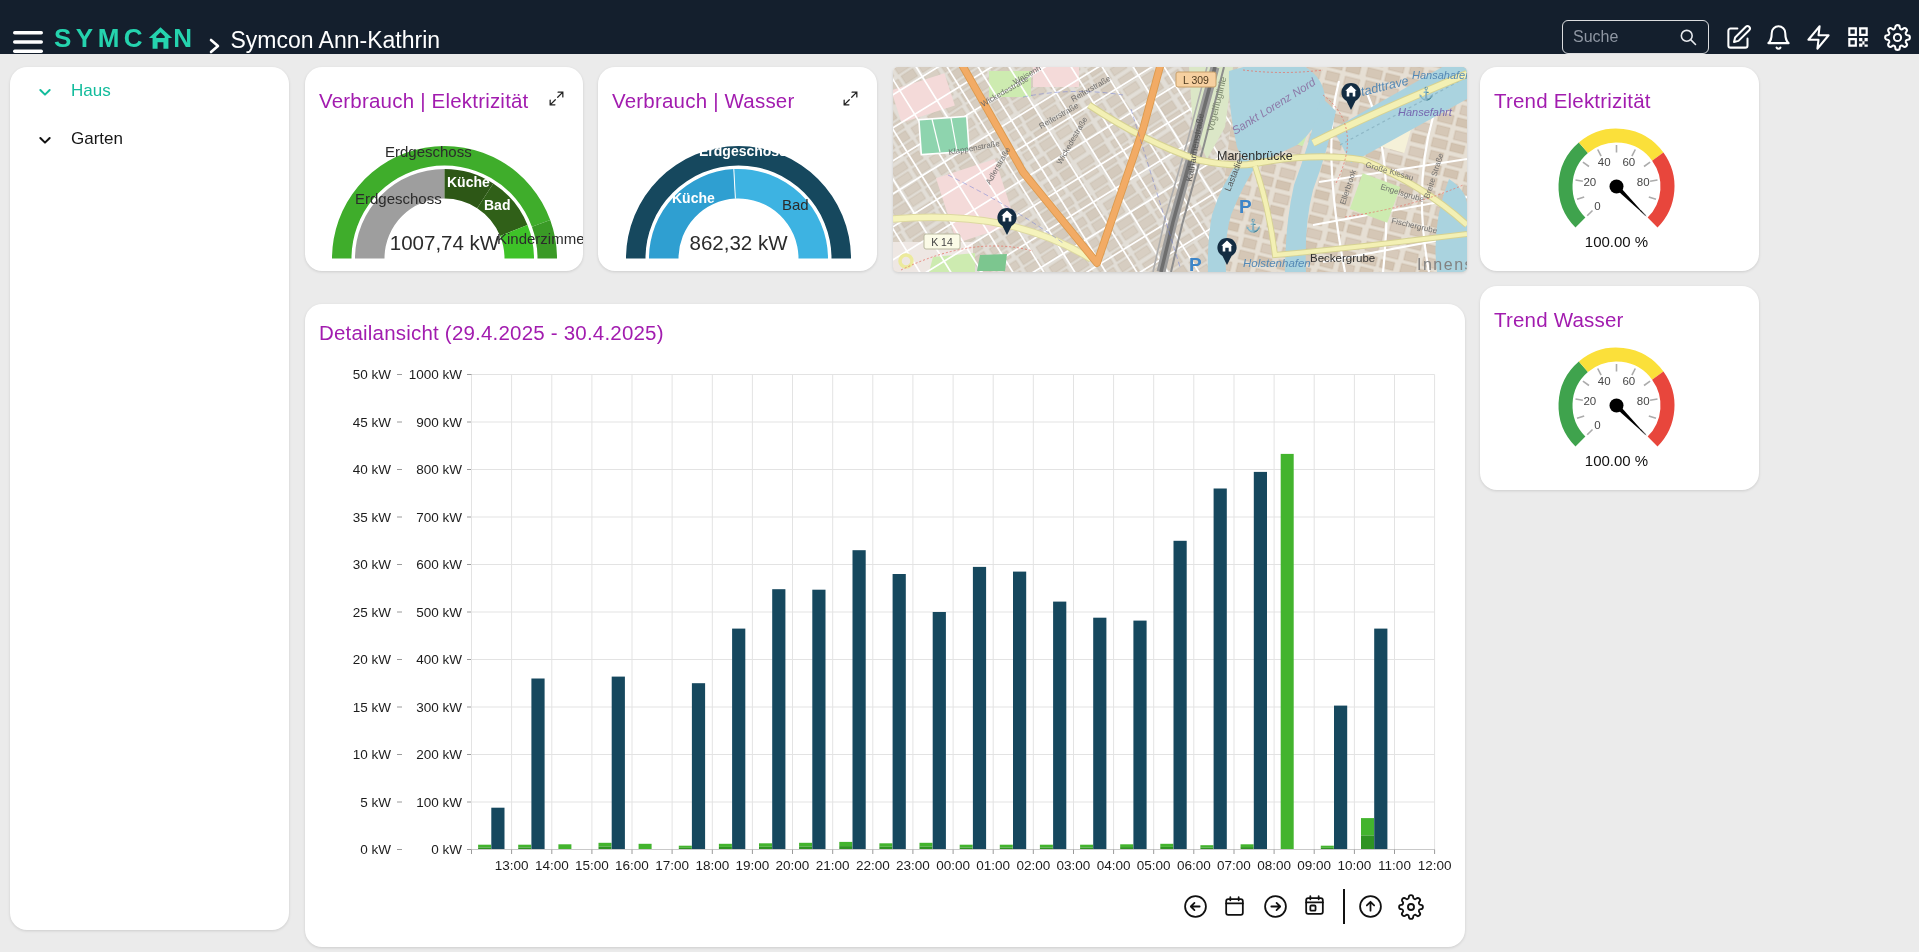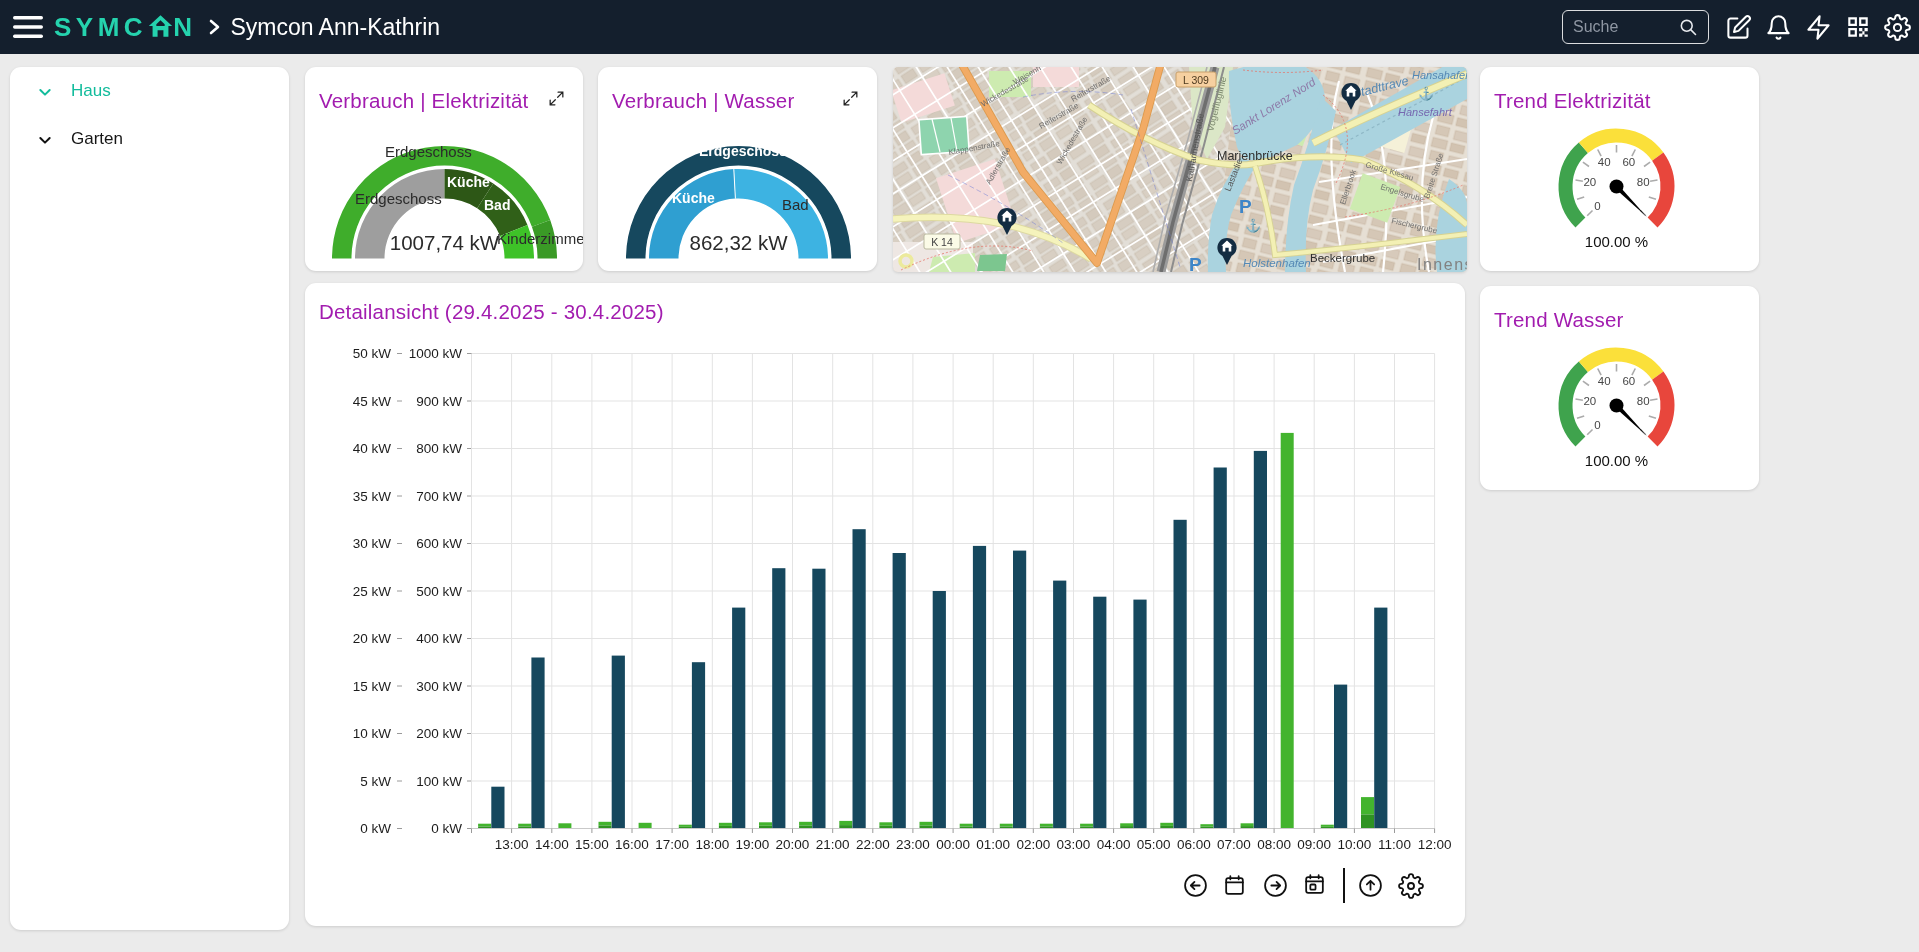--- a/index.html
+++ b/index.html
@@ -1,16 +1,16 @@
 <!DOCTYPE html>
 <html><head><meta charset="utf-8"><style>
 * { margin:0; padding:0; box-sizing:border-box; }
 body { width:1919px; height:952px; background:#ebebeb; font-family:"Liberation Sans", sans-serif; overflow:hidden; position:relative; }
-.topbar { position:absolute; left:0; top:0; width:1919px; height:54px; background:#141f2d; display:flex; align-items:center; }
-.card { position:absolute; background:#fff; border-radius:11px; box-shadow:0 1px 3px rgba(0,0,0,0.13); }
+.topbar { position:absolute; left:0; top:0; width:1919px; height:54px; background:#141f2d; display:flex; align-items:flex-end; }
+.card { position:absolute; background:#fff; border-radius:17px; box-shadow:0 1px 3px rgba(0,0,0,0.13); }
 .ctitle { position:absolute; left:14px; top:22px; font-size:20.5px; color:#a21caf; letter-spacing:0.2px; }
 </style></head>
 <body>
 <div class="topbar">
   <svg width="32" height="24" viewBox="0 0 32 24" style="margin-left:12px">
       <g fill="#fff">
         <rect x="1" y="1" width="30" height="3.4" rx="1.7"></rect>
         <rect x="1" y="10.3" width="30" height="3.4" rx="1.7"></rect>
         <rect x="1" y="19.6" width="30" height="3.4" rx="1.7"></rect>
       </g>
@@ -328,21 +328,21 @@
       <text x="109.8" y="119.3" text-anchor="middle" font-size="11.5" fill="#474747" font-family="Liberation Sans, sans-serif">20</text>
       <text x="124.2" y="99.4" text-anchor="middle" font-size="11.5" fill="#474747" font-family="Liberation Sans, sans-serif">40</text>
       <text x="148.8" y="99.4" text-anchor="middle" font-size="11.5" fill="#474747" font-family="Liberation Sans, sans-serif">60</text>
       <text x="163.2" y="119.3" text-anchor="middle" font-size="11.5" fill="#474747" font-family="Liberation Sans, sans-serif">80</text>
       <path d="M138.13 117.87 L166.91 149.91 L134.87 121.13 Z" fill="#000"></path>
       <circle cx="136.5" cy="119.5" r="7" fill="#000"></circle>
     </svg>
   <div style="position:absolute;left:0;top:166px;width:273px;text-align:center;font-size:15px;color:#111;">100.00 %</div>
 </div>
 
-<div class="card" style="left:305px;top:283px;width:1160px;height:643px;">
+<div class="card" style="left:305px;top:304px;width:1160px;height:643px;">
   <div class="ctitle" style="top:17px;">Detailansicht (29.4.2025 - 30.4.2025)</div>
   <svg width="1160" height="643" style="position:absolute;left:0;top:0" font-family="Liberation Sans, sans-serif">
       <line x1="166.5" y1="545.5" x2="1129.6" y2="545.5" stroke="#e3e3e3" stroke-width="1"></line>
       <text x="157" y="550.0" text-anchor="end" font-size="13.5" fill="#1c1c1c">0 kW</text>
       <text x="86" y="550.0" text-anchor="end" font-size="13.5" fill="#1c1c1c">0 kW</text>
       <line x1="92" y1="545.5" x2="97" y2="545.5" stroke="#9a9a9a" stroke-width="1"></line>
       <line x1="162" y1="545.5" x2="167" y2="545.5" stroke="#9a9a9a" stroke-width="1"></line>
       <line x1="166.5" y1="498.0" x2="1129.6" y2="498.0" stroke="#e3e3e3" stroke-width="1"></line>
       <text x="157" y="502.5" text-anchor="end" font-size="13.5" fill="#1c1c1c">100 kW</text>
       <text x="86" y="502.5" text-anchor="end" font-size="13.5" fill="#1c1c1c">5 kW</text>

